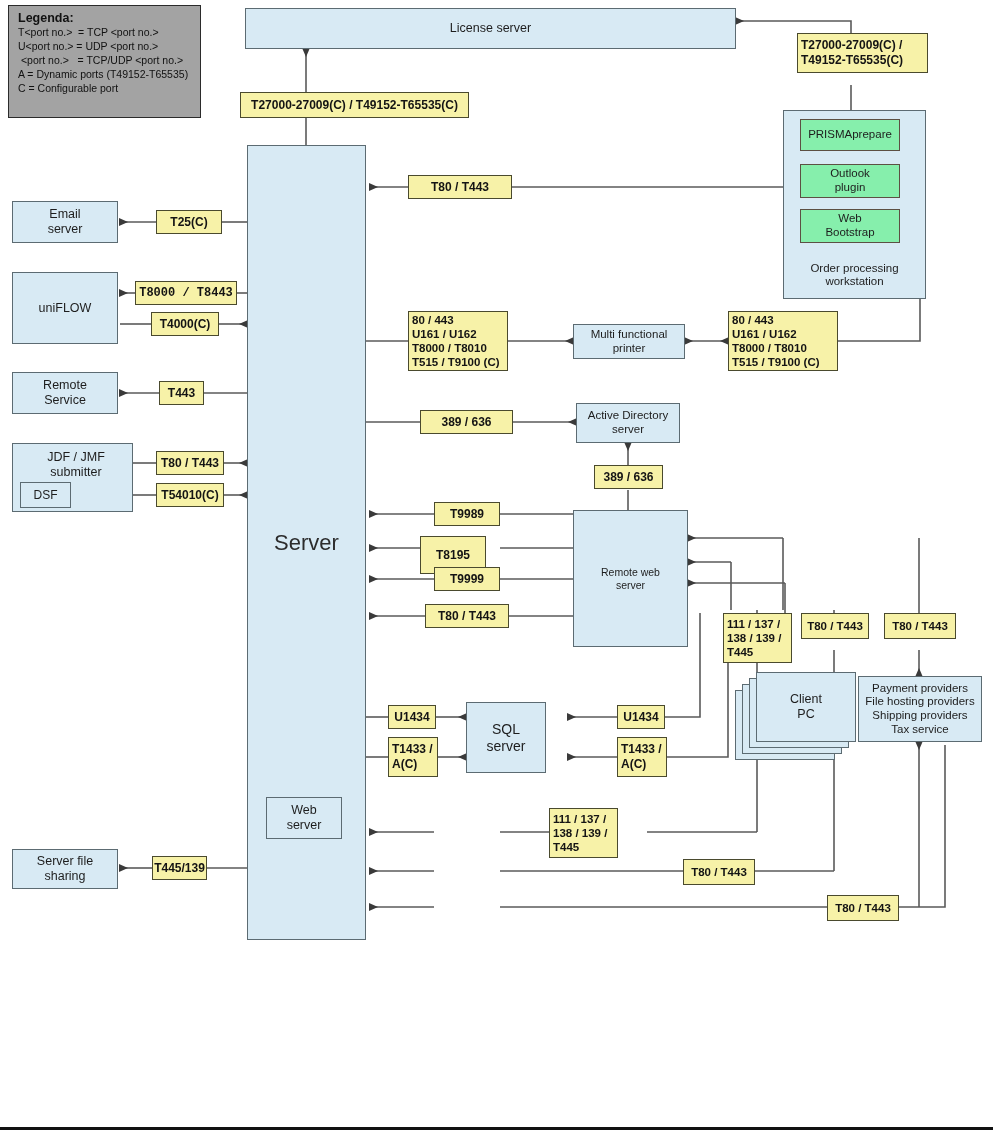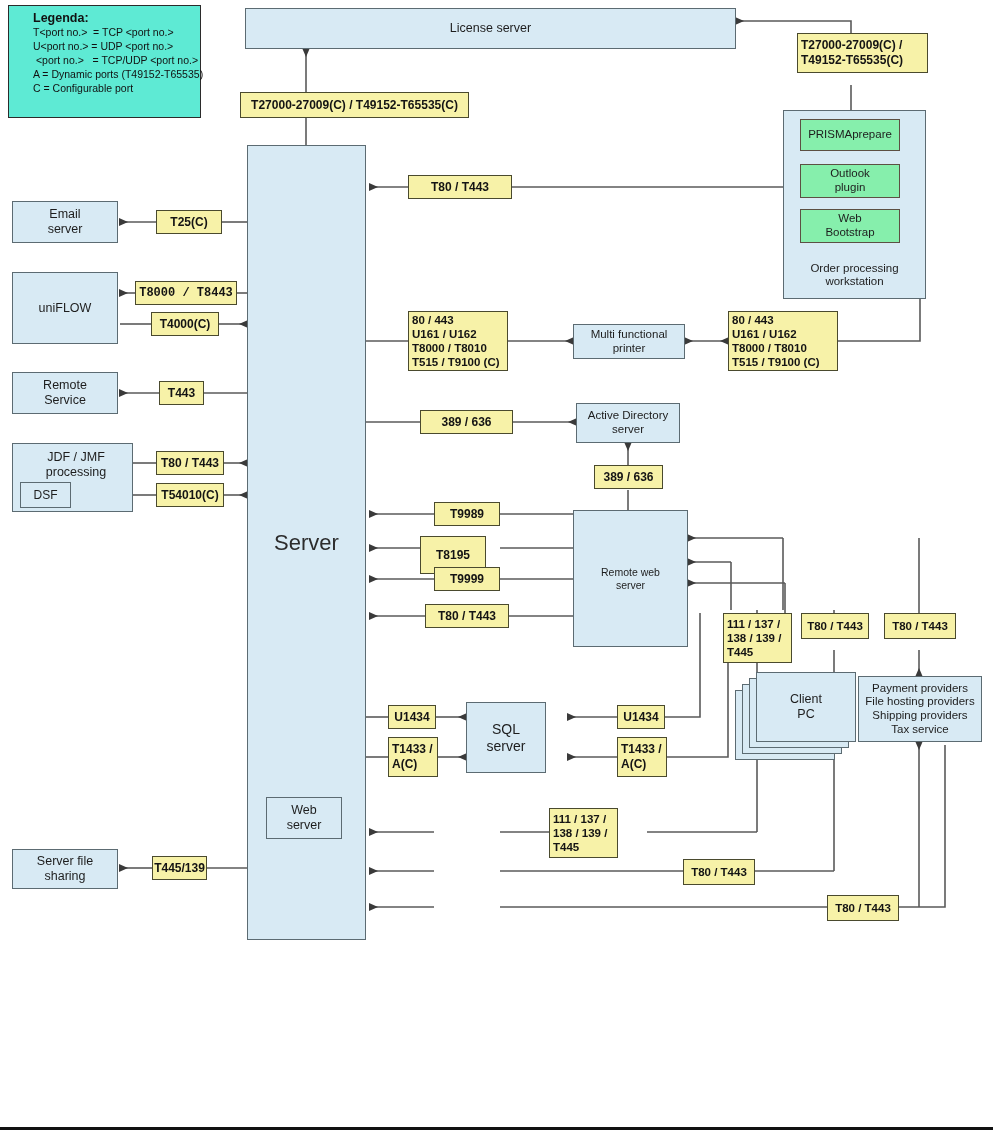--- a/index.html
+++ b/index.html
@@ -11,21 +11,21 @@
   .node{position:absolute;box-sizing:border-box;background:#d8eaf4;border:1.5px solid #5c6b72;
         display:flex;align-items:center;justify-content:center;text-align:center;
         font-size:12.5px;color:#1d1d1d;line-height:1.18;z-index:3;}
   .port{position:absolute;box-sizing:border-box;background:#f7f2a8;border:1.5px solid #4a4a2e;
         display:flex;align-items:center;justify-content:center;text-align:center;
         font-size:12px;color:#141414;line-height:1.22;font-weight:600;z-index:5;padding:1px 3px;}
   .port.left{justify-content:flex-start;text-align:left;}
   .orange{background:#86efac;border:1.5px solid #5c5043;}
 
   #legend{position:absolute;left:8px;top:5px;width:193px;height:113px;border:1.5px solid #2b2b2b;
-          background:#5eead4;box-sizing:border-box;padding:5px 24px;z-index:6;}
+          background:#a3a3a3;box-sizing:border-box;padding:5px 9px;z-index:6;}
   #legend .ltitle{font-size:12.5px;font-weight:600;color:#111;margin-bottom:1px;}
   #legend .lrow{font-size:10.5px;color:#111;line-height:1.33;white-space:pre;}
 
   #server-label{font-size:22px;color:#2c2c2c;}
   #footer-rule{position:absolute;left:0;top:1127px;width:993px;height:3px;background:#111;z-index:2;}
 
   .stackbox{position:absolute;box-sizing:border-box;background:#d8eaf4;border:1.5px solid #5c6b72;z-index:2;}
 </style>
 </head>
 <body>
@@ -165,21 +165,21 @@
 
   <div class="node" style="left:12px;top:201px;width:106px;height:42px;white-space:pre-line;">Email
 server</div>
 
   <div class="node" style="left:12px;top:272px;width:106px;height:72px;">uniFLOW</div>
 
   <div class="node" style="left:12px;top:372px;width:106px;height:42px;white-space:pre-line;">Remote
 Service</div>
 
   <div class="node" style="left:12px;top:443px;width:121px;height:69px;align-items:flex-start;justify-content:flex-start;padding:6px 0 0 7px;">
-    <span>JDF / JMF processing</span>
+    <span>JDF / JMF submitter</span>
   </div>
   <div class="node" style="left:20px;top:482px;width:51px;height:26px;font-size:12px;">DSF</div>
 
   <div class="node" style="left:12px;top:849px;width:106px;height:40px;white-space:pre-line;">Server file
 sharing</div>
 
   <div class="node" style="left:573px;top:324px;width:112px;height:35px;white-space:pre-line;font-size:11.5px;">Multi functional
 printer</div>
 
   <div class="node" style="left:576px;top:403px;width:104px;height:40px;white-space:pre-line;font-size:11.5px;">Active Directory

